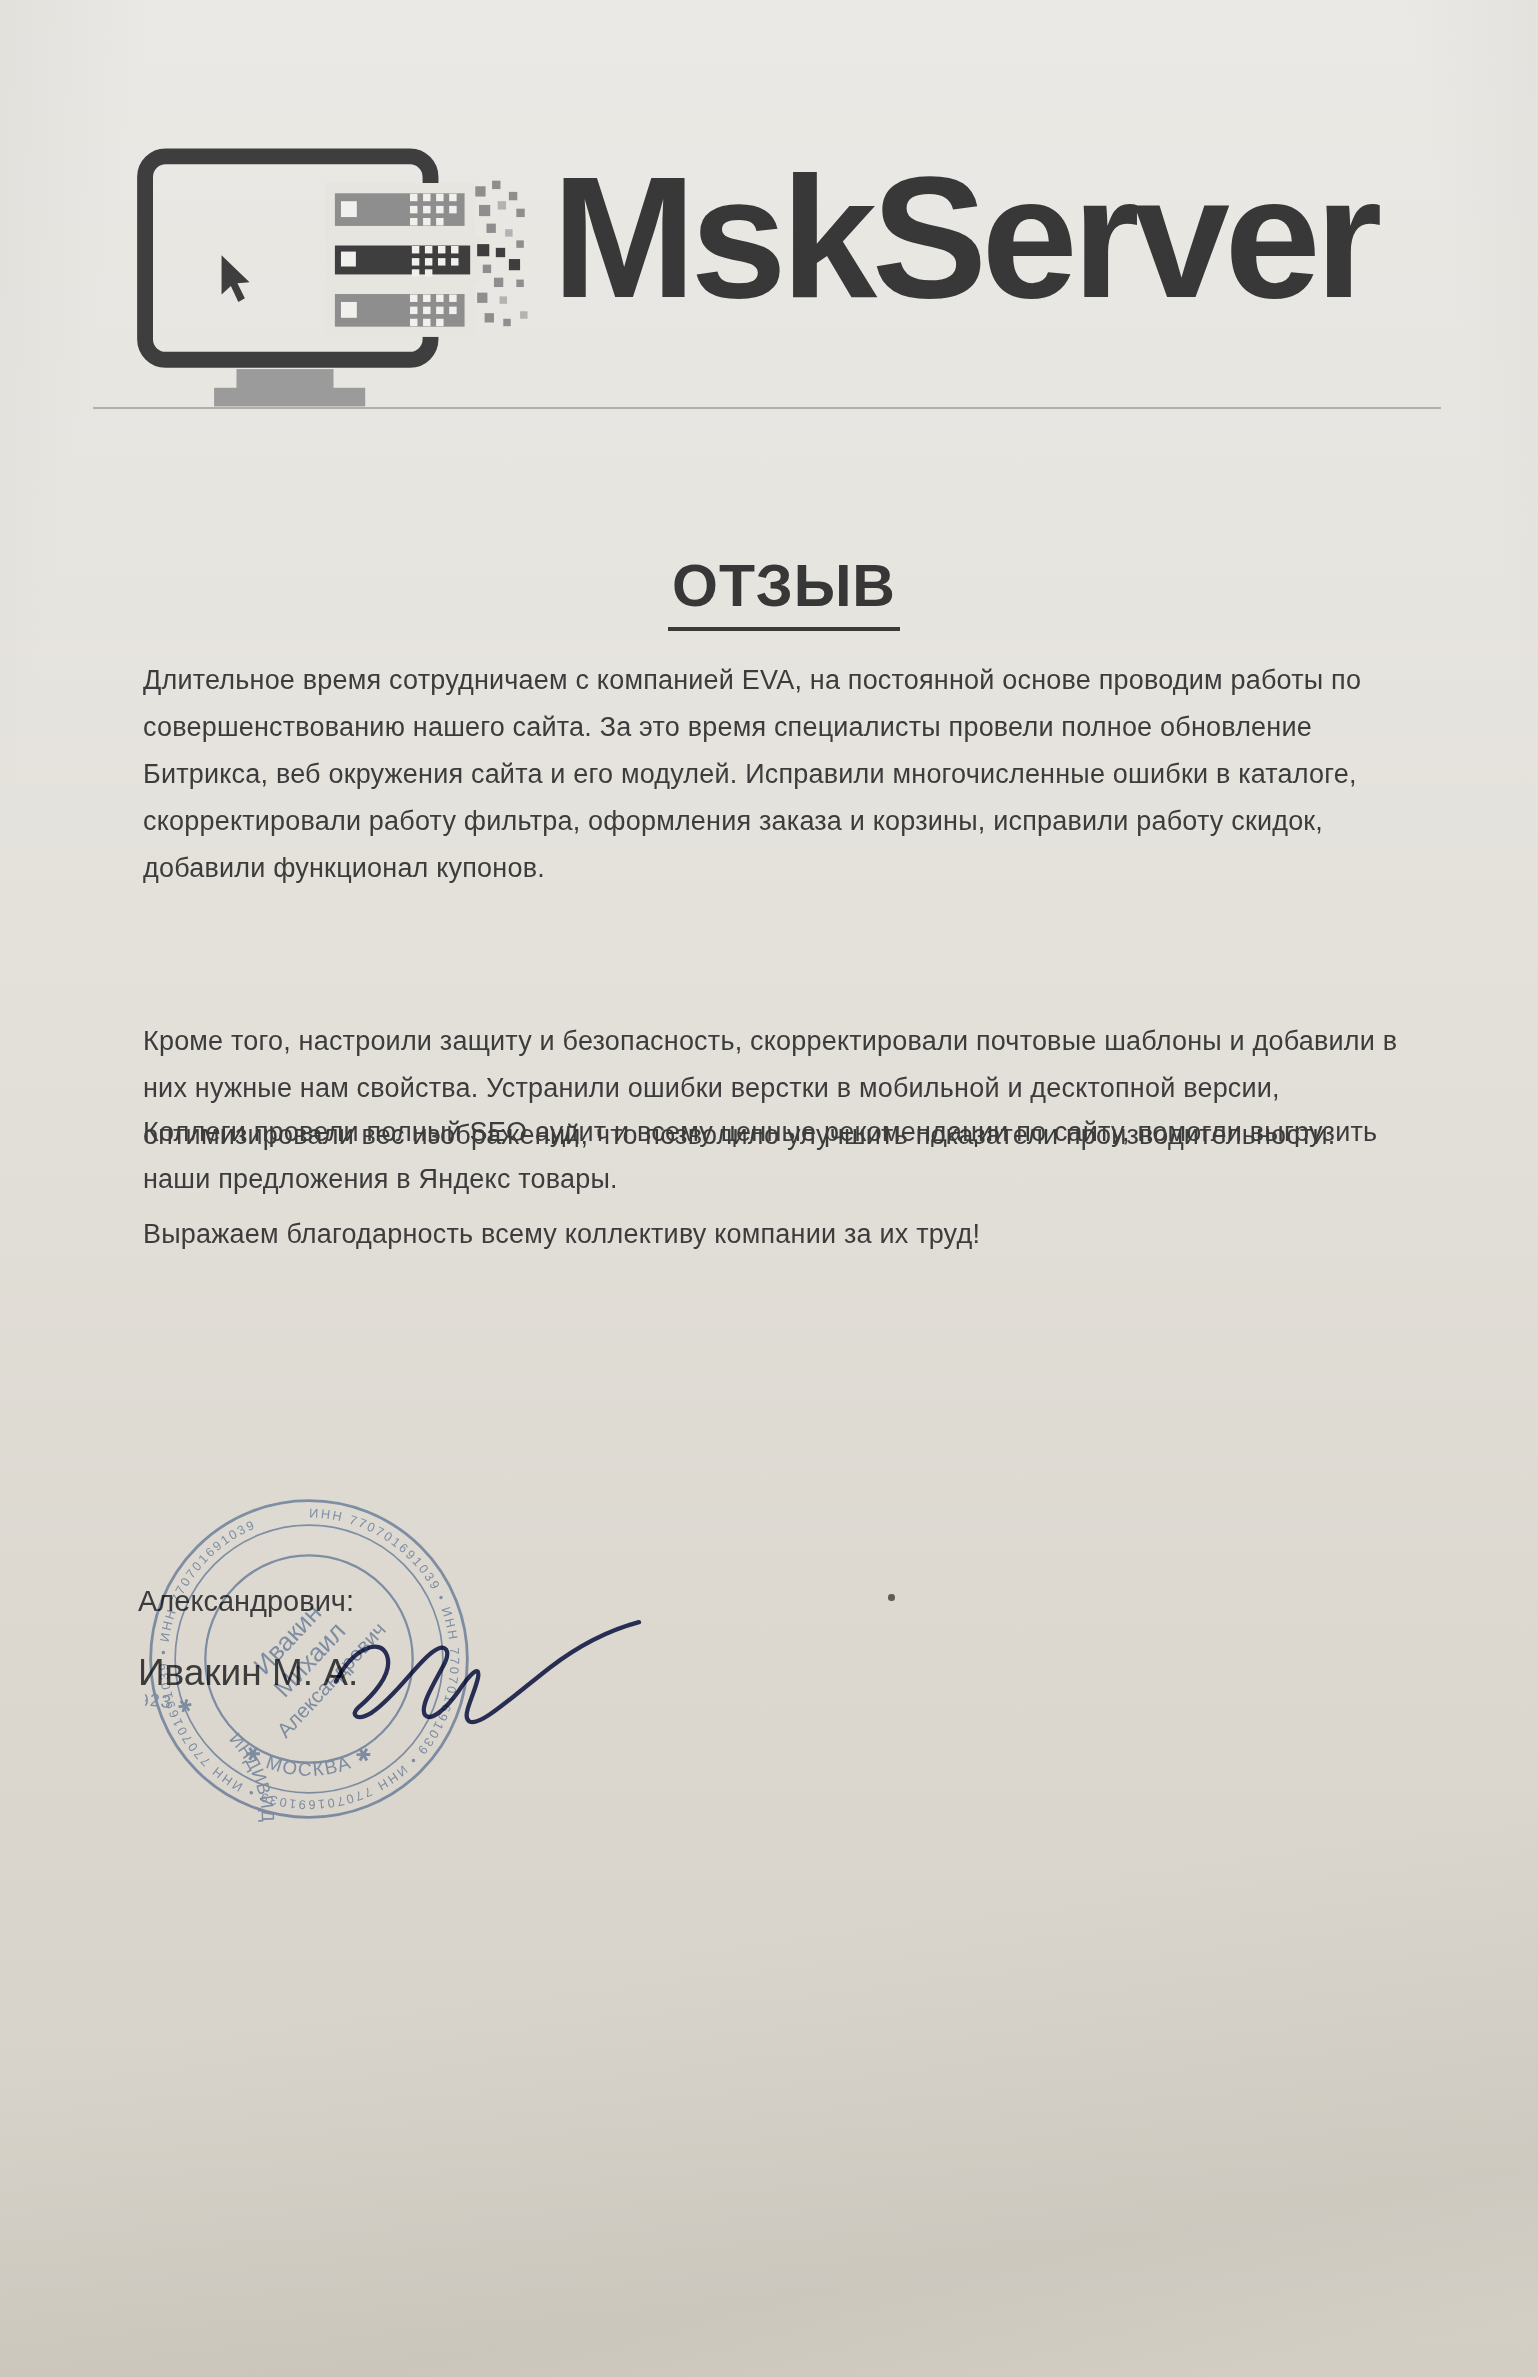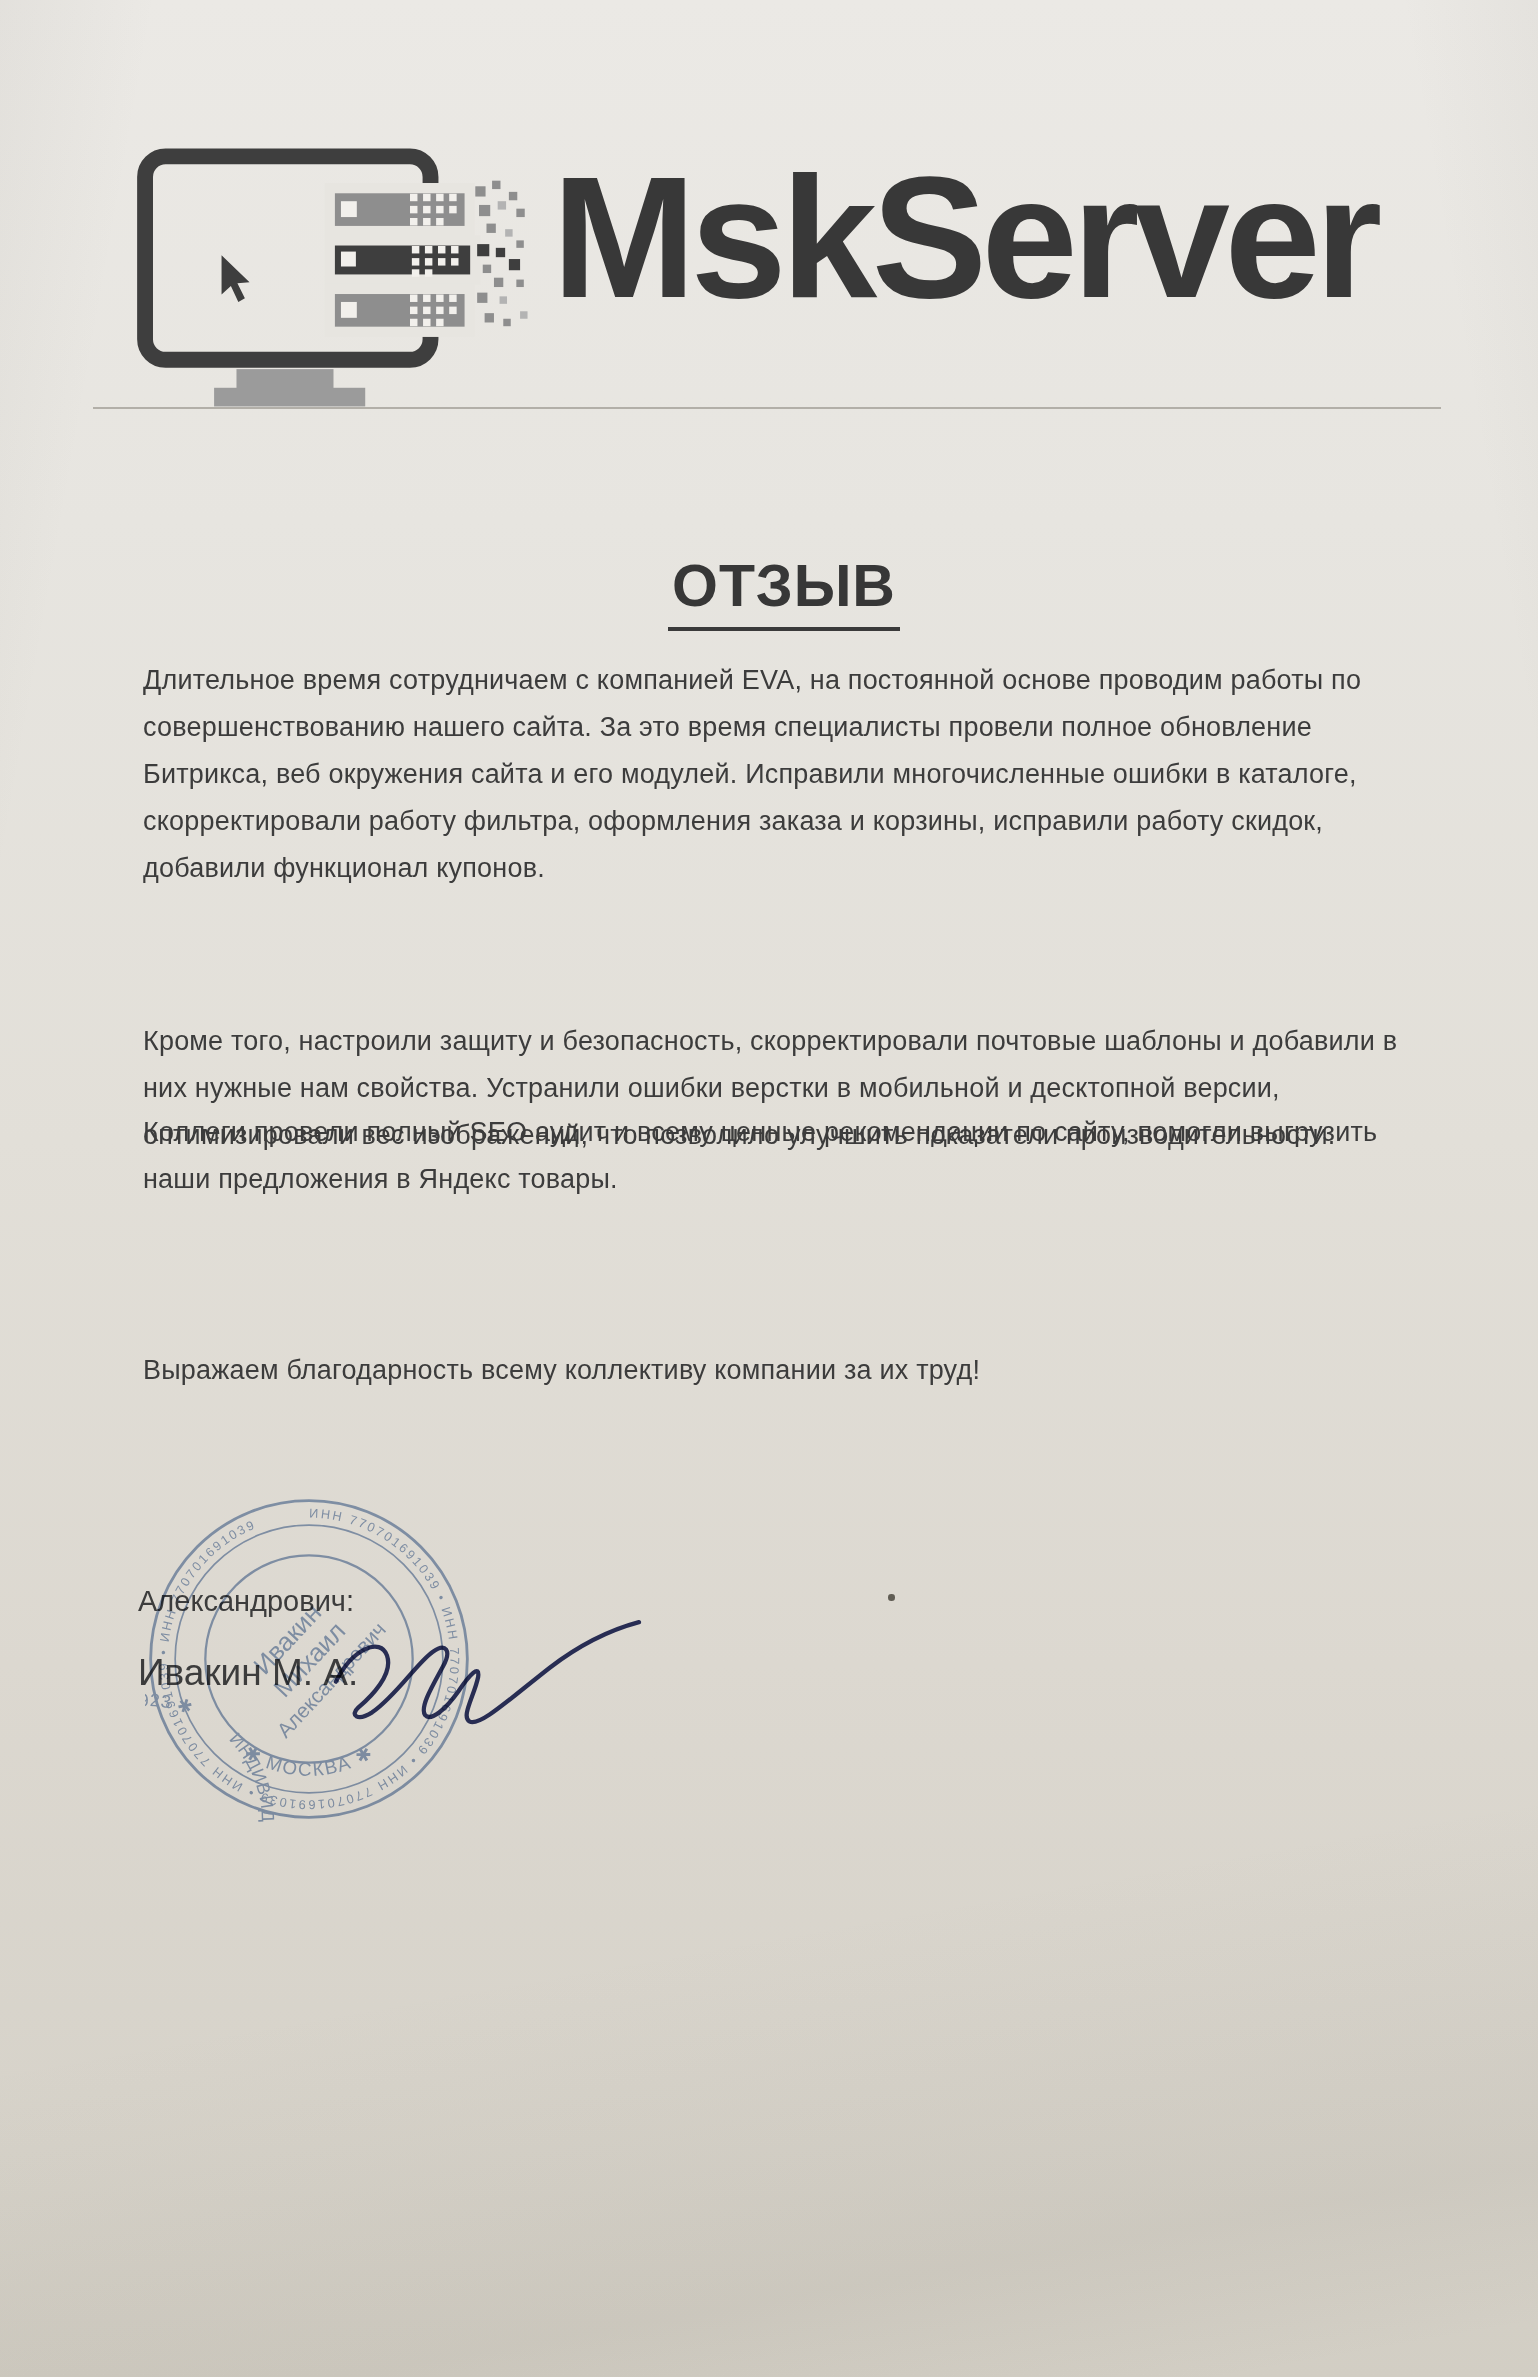--- a/index.html
+++ b/index.html
@@ -29,21 +29,21 @@
   }
   .doc-title span{display:inline-block;border-bottom:4.7px solid #3a3a3a;padding:0 3.7px 6.5px 3.7px;text-align:right;}
   .para{
     position:absolute;left:136px;width:1292px;margin:7px;
     font-size:27px;line-height:47px;color:#3c3c3c;
     white-space:pre-line;letter-spacing:0.2px;
   }
   .p1{top:650px;}
   .p2{top:1011px;}
   .p3{top:1102px;}
-  .p4{top:1340px;}
+  .p4{top:1204px;}
   .sig-role{position:absolute;left:138px;top:1585px;font-size:29px;color:#3c3c3c;}
   .sig-name{position:absolute;left:138px;top:1652px;font-size:37px;color:#3c3c3c;}
   .stamp-svg{position:absolute;left:145px;top:1495px;mix-blend-mode:multiply;opacity:.85;}
   .stamp-svg text{font-family:"Liberation Sans", sans-serif;}
   .signature-svg{position:absolute;left:328px;top:1611px;mix-blend-mode:multiply;}
   .speck{position:absolute;left:888px;top:1594px;width:6.5px;height:6.5px;border-radius:50%;background:#4a473e;opacity:.85;}
 </style>
 </head>
 <body>
 

